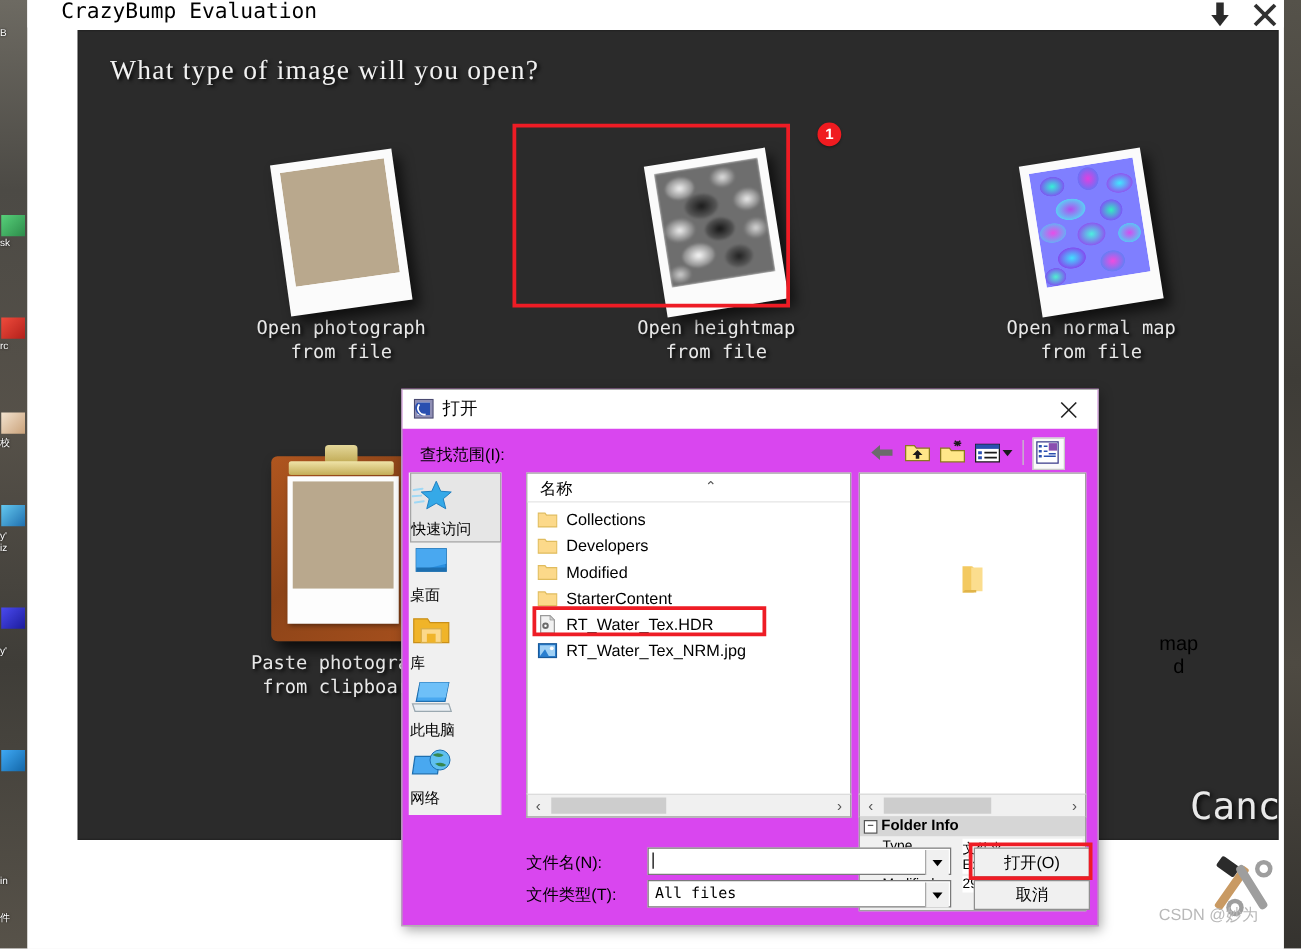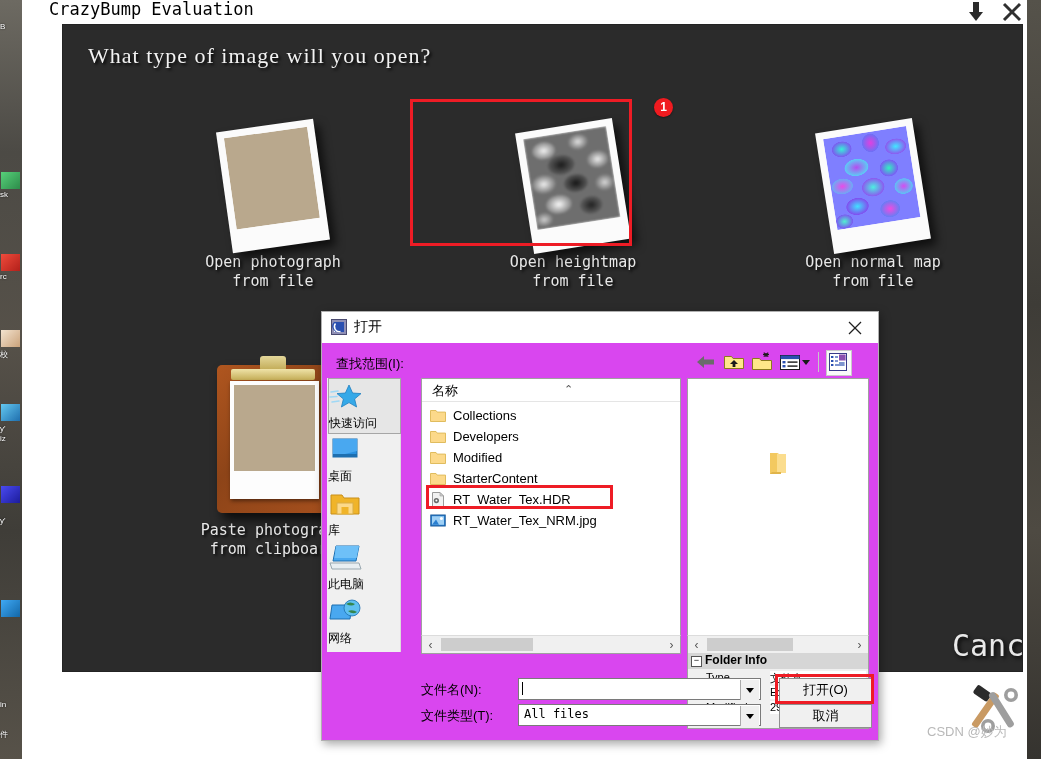--- a/index.html
+++ b/index.html
@@ -444,20 +444,24 @@
           <div class="paper">
             <div class="inner">
                 <div class="tex-pebbles"></div>
               </div>
           </div>
         </div>
         <div class="cap">Paste photograph</div>
         <div class="cap">from clipboard</div>
       </div>
 
+      <div style="position:absolute; left:820px; top:482px; text-align:center; width:120px;">
+        <div class="cap">map</div>
+        <div class="cap">d</div>
+      </div>
 
       <div class="cb-cancel" style="left:845px; top:603px;margin-left:44px;">Cancel</div>
     </div>
 
     <div class="redbox" style="left:388px; top:99px; width:222px; height:147px;"></div>
 
     <div class="tools-icon" style="left:940px; top:678px;">
       <svg width="62" height="62" viewBox="0 0 62 62">
         <g>
           <rect x="20" y="12" width="7" height="40" rx="2" fill="#c99a63" transform="rotate(35 23 32)"></rect>

